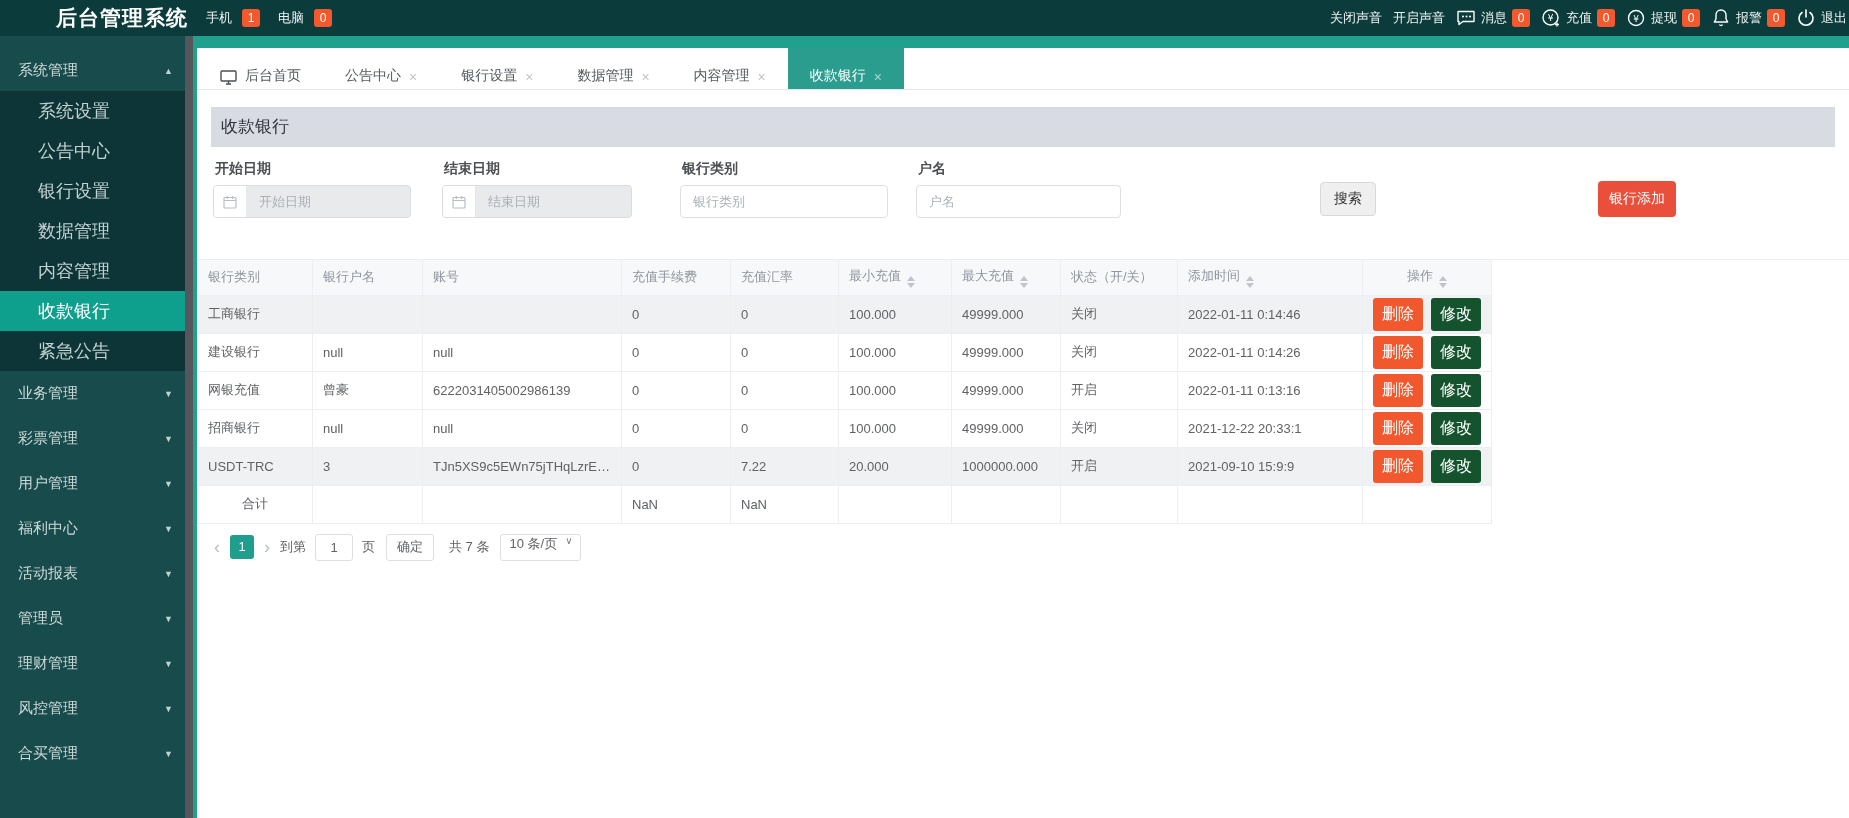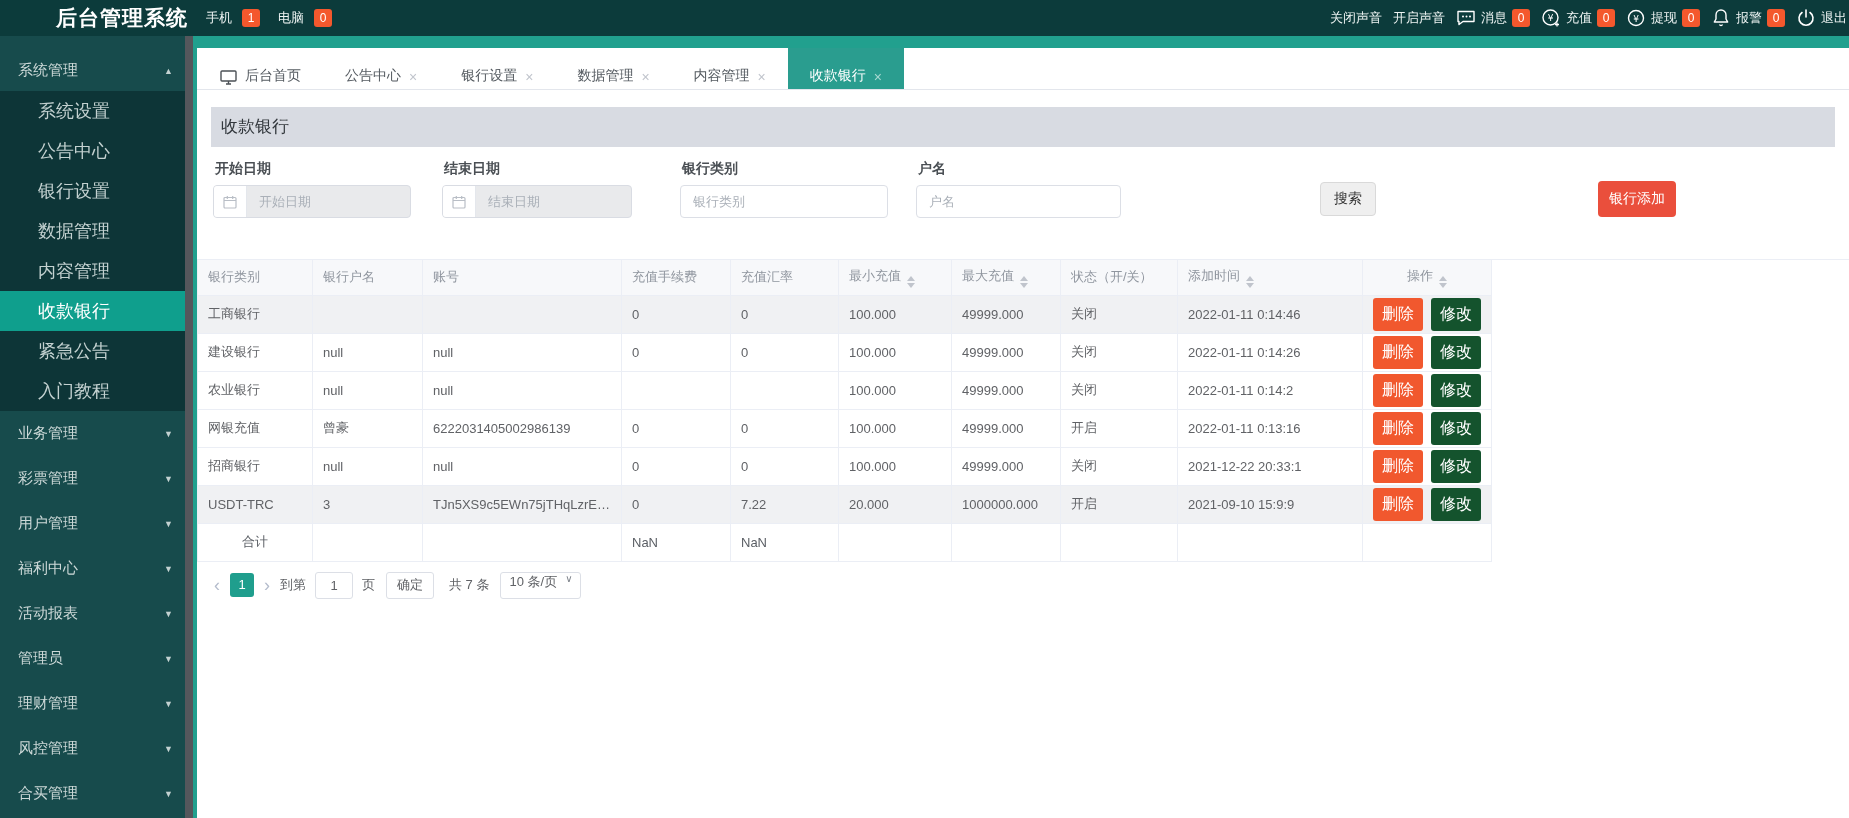--- a/index.html
+++ b/index.html
@@ -191,23 +191,20 @@
         <span>数据管理</span>
       </div>
     <div class="sub-item">
         <span>内容管理</span>
       </div>
     <div class="sub-item active">
         <span>收款银行</span>
       </div>
     <div class="sub-item">
         <span>紧急公告</span>
-      </div>
-    <div class="sub-item">
-        <span>入门教程</span>
       </div>
   </div>
   <div class="side-group tall">
     <span>业务管理</span>
       <span class="caret">▼</span>
   </div>
   <div class="side-group tall">
     <span>彩票管理</span>
       <span class="caret">▼</span>
   </div>
@@ -374,32 +371,20 @@
         <td>null</td>
               <td>0</td>
         <td>0</td>
               <td>100.000</td>
         <td>49999.000</td>
               <td>关闭</td>
         <td>2022-01-11 0:14:26</td>
         <td class="opcell"><button class="btn-del">删除</button><button class="btn-edit">修改</button></td>
       </tr>
       <tr>
-        <td>农业银行</td>
-              <td>null</td>
-        <td>null</td>
-              <td></td>
-        <td></td>
-              <td>100.000</td>
-        <td>49999.000</td>
-              <td>关闭</td>
-        <td>2022-01-11 0:14:2</td>
-        <td class="opcell"><button class="btn-del">删除</button><button class="btn-edit">修改</button></td>
-      </tr>
-      <tr>
         <td>网银充值</td>
               <td>曾豪</td>
         <td>6222031405002986139</td>
               <td>0</td>
         <td>0</td>
               <td>100.000</td>
         <td>49999.000</td>
               <td>开启</td>
         <td>2022-01-11 0:13:16</td>
         <td class="opcell"><button class="btn-del">删除</button><button class="btn-edit">修改</button></td>

